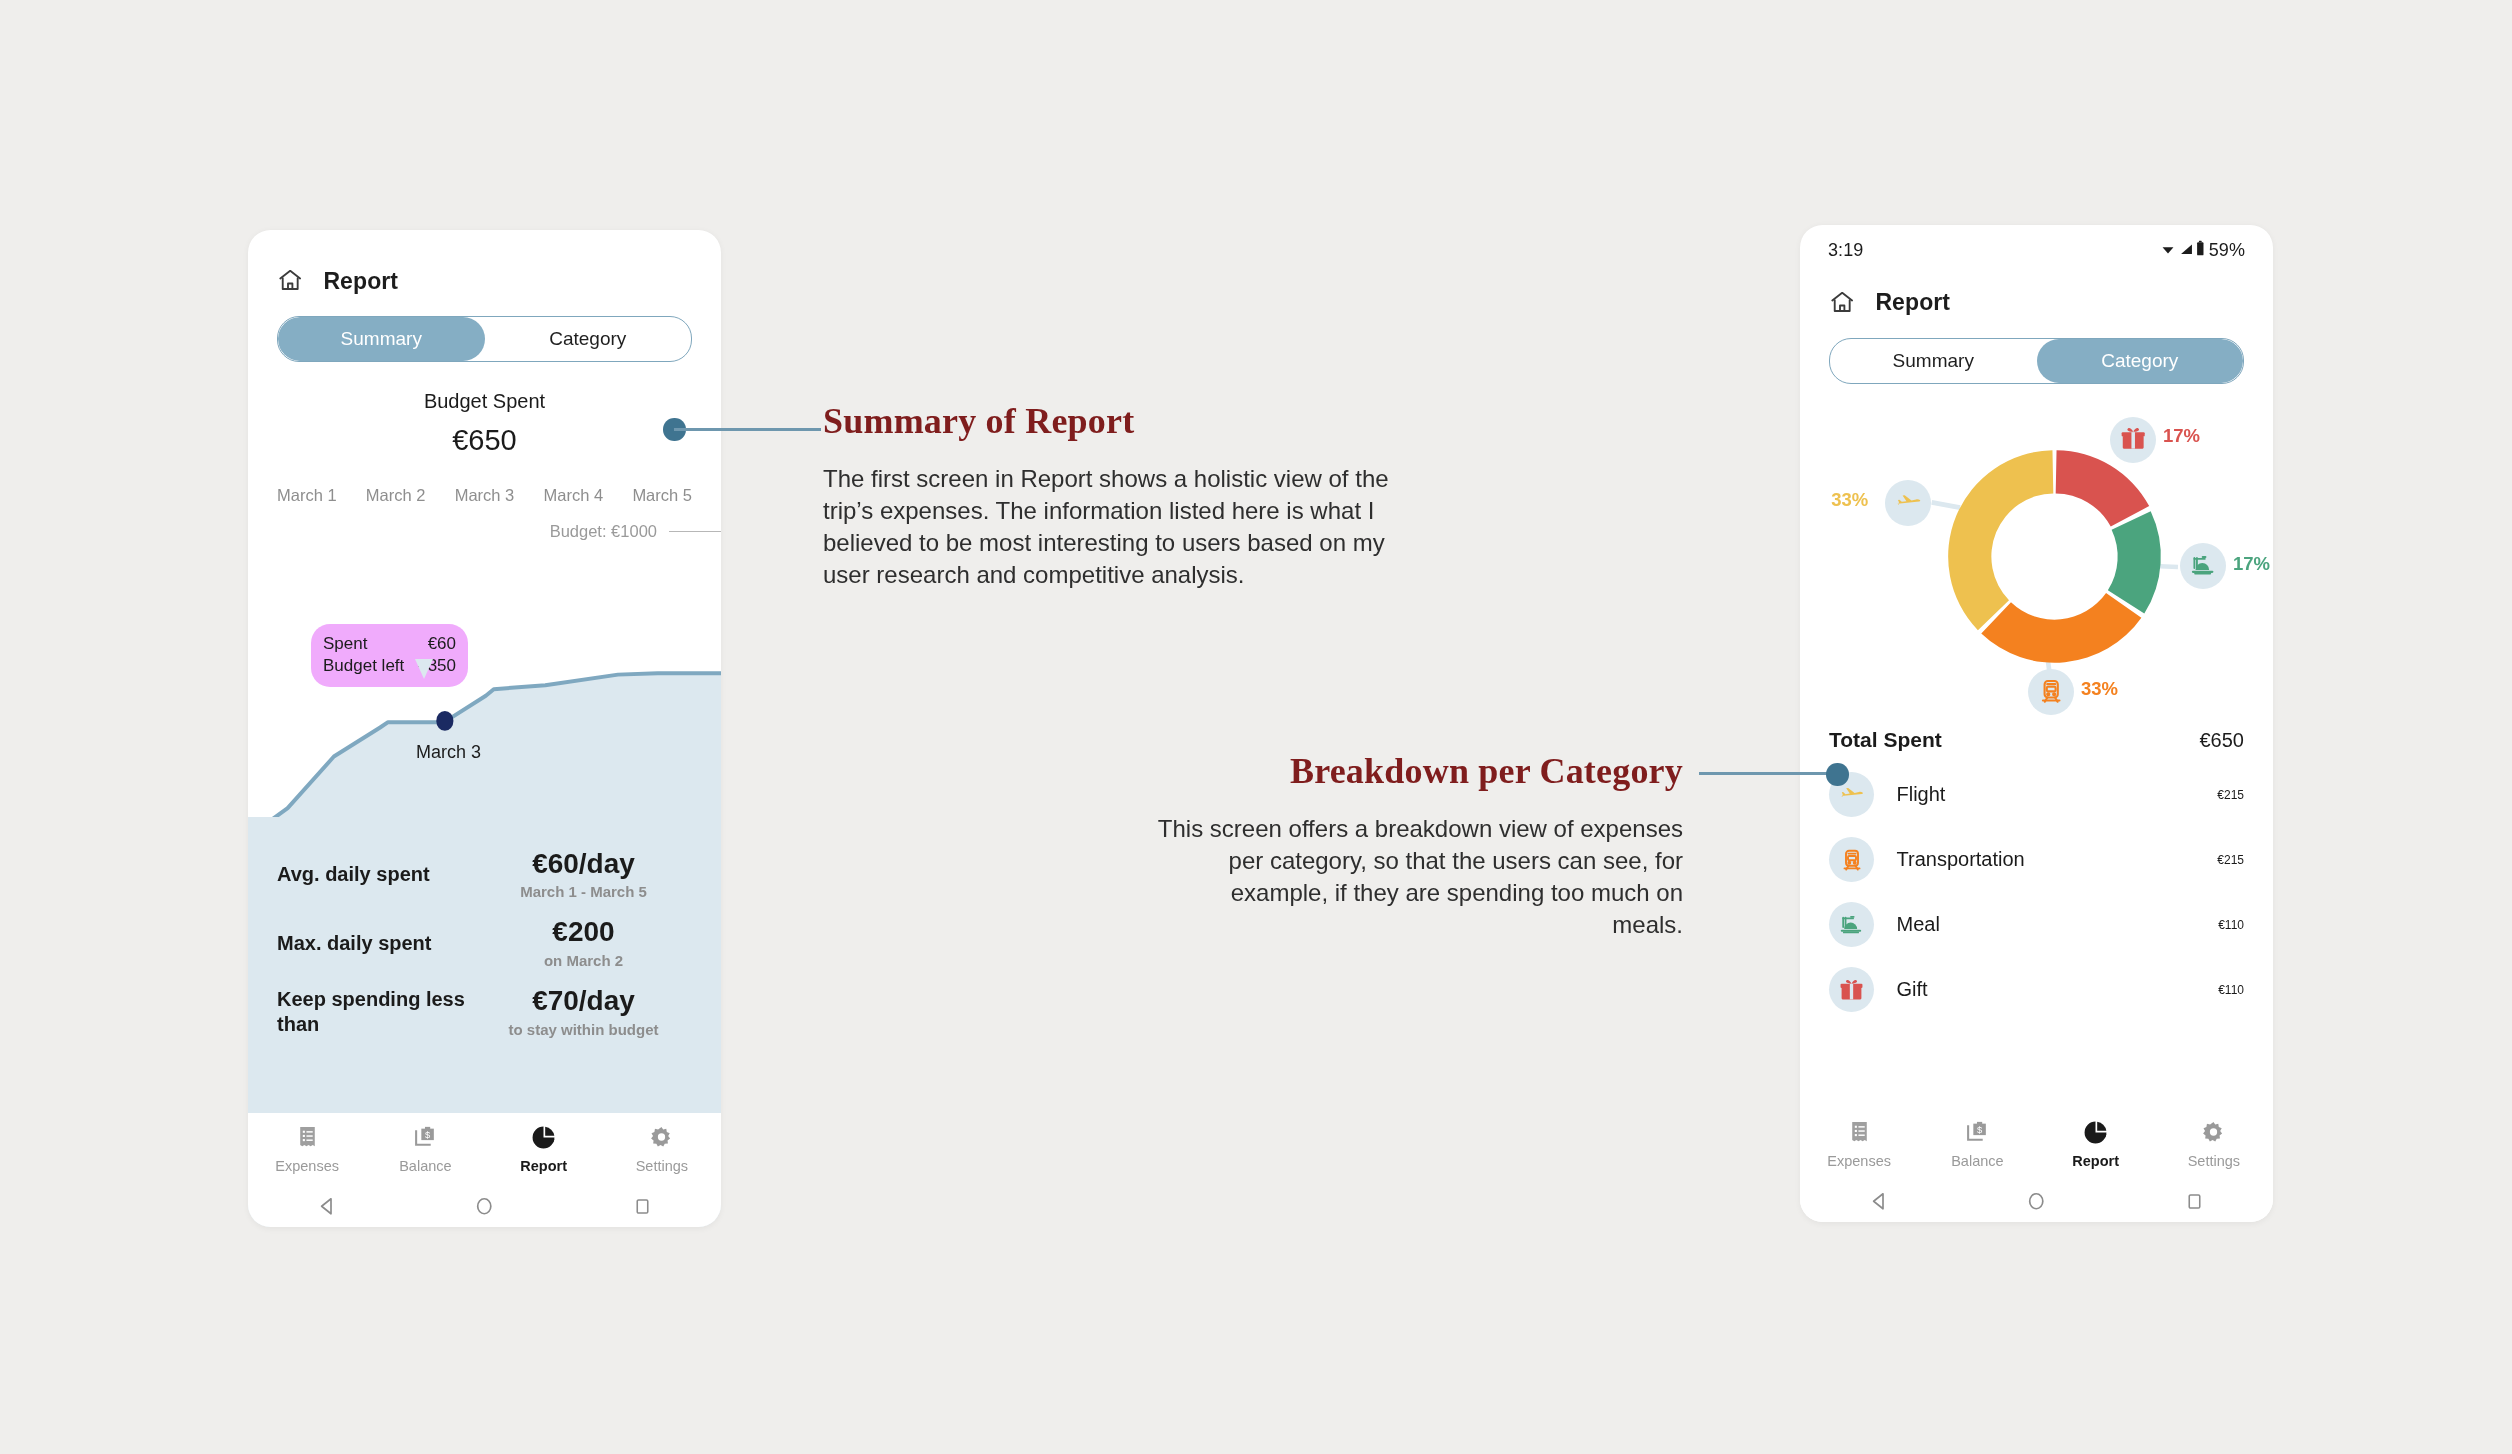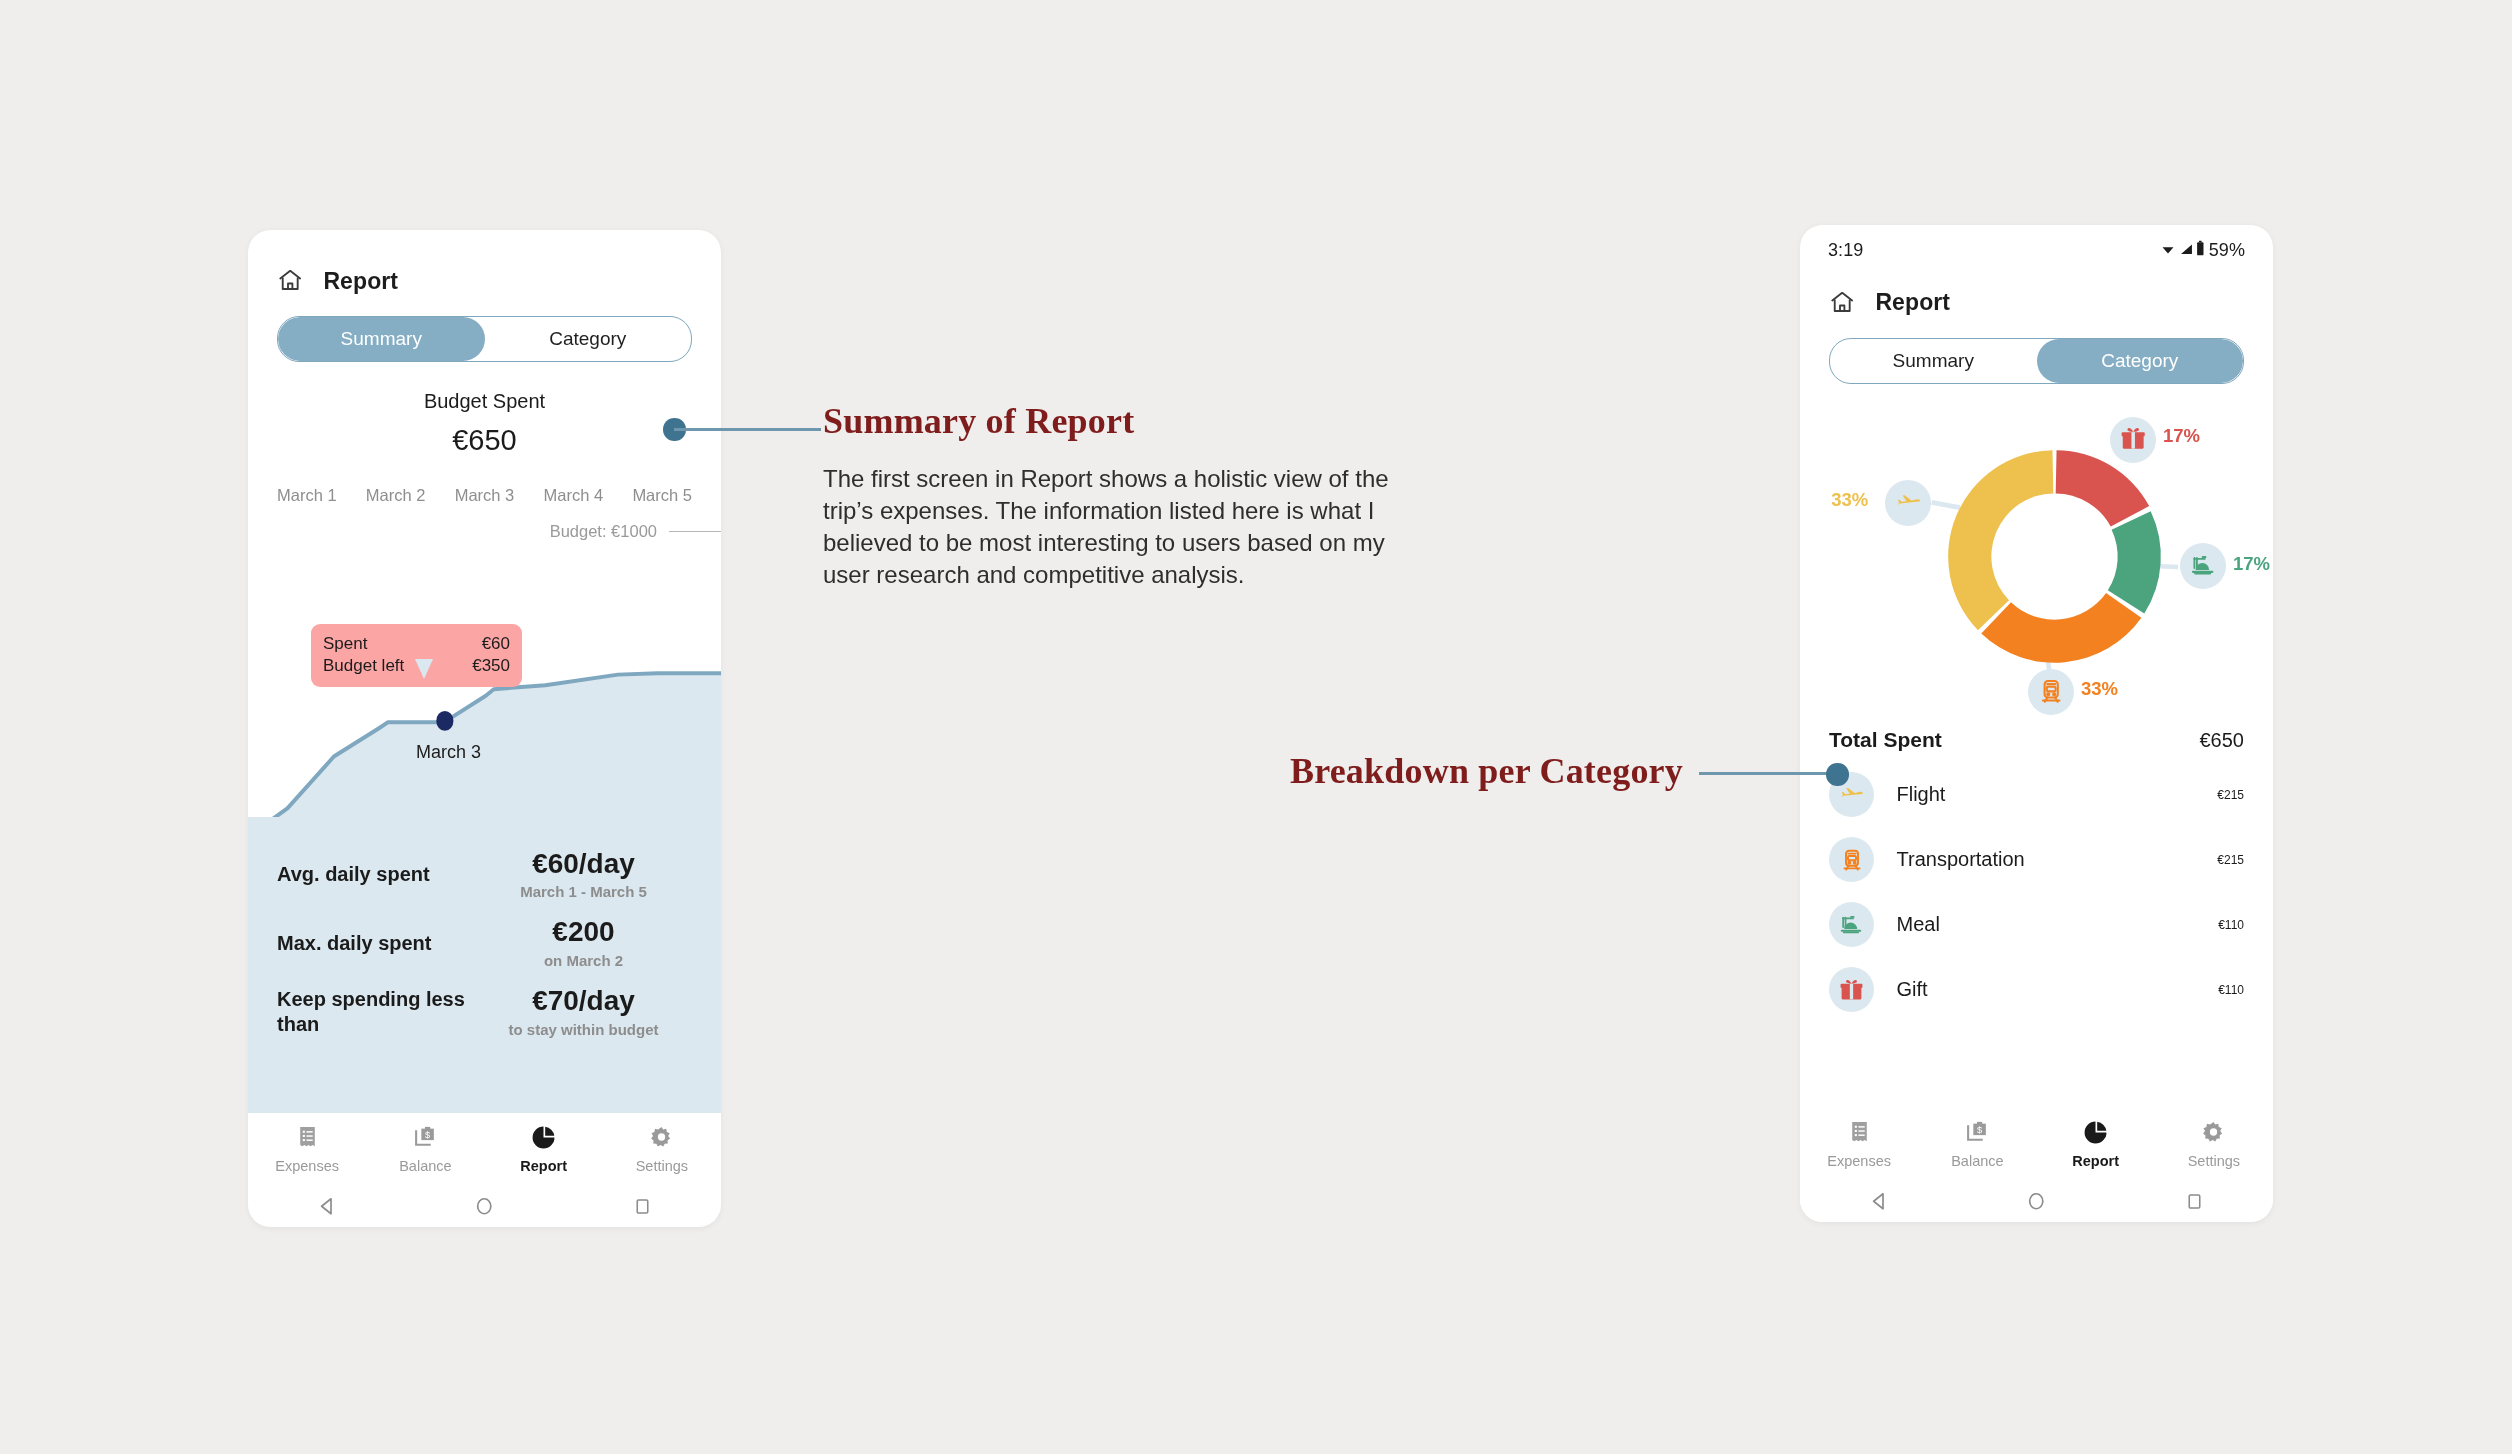--- a/index.html
+++ b/index.html
@@ -61,22 +61,22 @@
   .budgetline{
     display:flex;align-items:center;justify-content:flex-end;
     margin-top:17px;padding-right:0;font-size:16.5px;color:#9a9a9a;
   }
   .budgetline .dash{
     display:inline-block;width:52px;height:1.3px;background:#b7b7b7;margin-left:12px;
   }
 
   .chartwrap{position:absolute;left:0;top:360px;width:473px;height:271px;}
   .tooltip{
-    position:absolute;left:63px;top:34px;width:211px;
-    background:#fca5a5;border-radius:9px;padding:9.3px 12px 10.6px 12px;
+    position:absolute;left:63px;top:34px;width:157px;
+    background:#f0abfc;border-radius:19px;padding:9.3px 12px 10.6px 12px;
     box-sizing:border-box;
   }
   .tt-row{display:flex;justify-content:space-between;font-size:17px;color:#1c1c1c;line-height:1.28;}
   .tt-tail{
     position:absolute;left:167px;top:69px;width:0;height:0;
     border-left:9.3px solid transparent;border-right:9.3px solid transparent;
     border-top:20px solid #dce8ef;
   }
   .march3{
     position:absolute;left:168px;top:152px;font-size:18px;color:#1c1c1c;
@@ -550,16 +550,17 @@
   <div class="annot" id="annot-summary">
     <div class="annot-title">Summary of Report</div>
     <div class="annot-body">The first screen in Report shows a holistic view of the trip’s expenses. The information listed here is what I believed to be most interesting to users based on my user research and competitive analysis.</div>
   </div>
 
   <div class="leader" style="left:1699px;top:772px;width:139px;"></div>
   <div class="leaderdot" style="left:1826px;top:763px;"></div>
 
   <div class="annot" id="annot-breakdown">
     <div class="annot-title">Breakdown per Category</div>
+    <div class="annot-body">This screen offers a breakdown view of expenses per category, so that the users can see, for example, if they are spending too much on meals.</div>
   </div>
 
 </div>
 
 
 </body></html>

